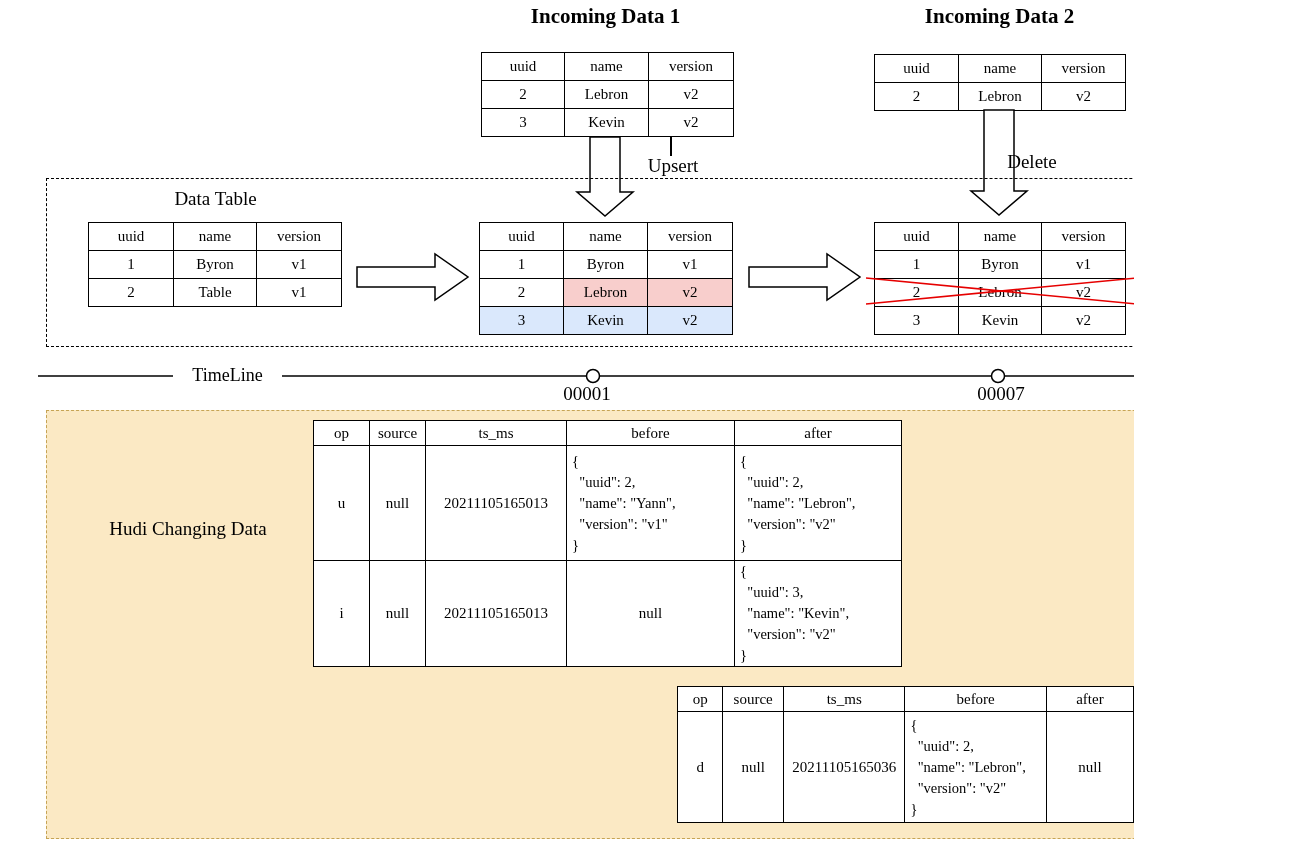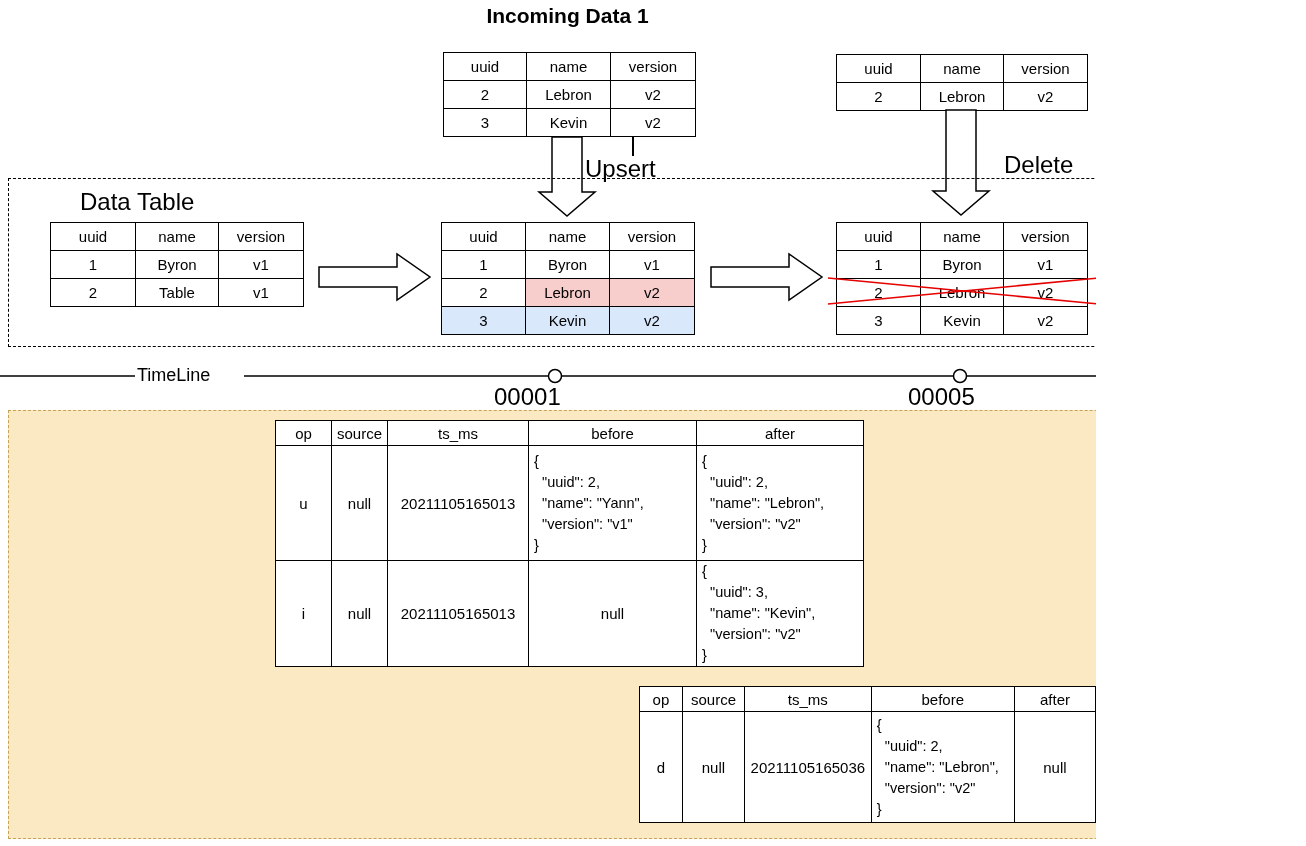--- a/index.html
+++ b/index.html
@@ -1,40 +1,41 @@
 <!DOCTYPE html>
 <html><head>
 <meta charset="utf-8">
 <style>
   html,body{margin:0;padding:0;background:#fff;}
   #canvas{position:relative;width:1096px;height:846px;background:#ffffff;overflow:hidden;
-          font-family:Liberation Sans, sans-serif;color:#000;}
+          font-family:Liberation Serif, serif;color:#000;margin-left:38px;}
   .abs{position:absolute;}
   .title{font-weight:bold;font-size:21px;text-align:center;white-space:nowrap;}
-  .lbl{font-size:24px;white-space:nowrap;}
-  .tl-lbl{font-size:18px;text-align:left;white-space:nowrap;}
+  .lbl{font-size:19px;text-align:center;white-space:nowrap;}
+  .tl-lbl{font-size:18px;text-align:center;white-space:nowrap;}
   table.t{position:absolute;border-collapse:collapse;table-layout:fixed;font-size:15px;
           text-align:center;background:#fff;}
   table.t td{border:1px solid #000;height:27px;padding:0 2px;overflow:hidden;}
   table.cdc td{height:auto;}
   td.upd{background:#F8CECC;border:1.5px solid #B85450;}
   td.ins{background:#DAE8FC;border:1.5px solid #6C8EBF;}
   .json{white-space:pre;text-align:left;font-size:14.5px;line-height:21px;padding-left:3px;}
   td.jsoncell{text-align:left;vertical-align:middle;padding:2px 2px 2px 3px;}
   .dashedbox{position:absolute;border:1.5px dashed #000;}
   .changingbox{position:absolute;background:#FBE9C4;border:1.5px dashed #C6A455;}
   .leader{position:absolute;width:1.5px;background:#000;}
   svg{position:absolute;overflow:visible;}
 </style>
 </head>
 <body>
 
 <div id="canvas">
 
   <div class="abs title" style="left:380px;top:4px;width:375px;">Incoming Data 1</div>
+  <div class="abs title" style="left:774px;top:4px;width:375px;">Incoming Data 2</div>
 
   <table class="t" style="left:443px;top:52px;">
     <colgroup>
         <col style="width:83px">
         <col style="width:84px">
         <col style="width:85px">
       </colgroup>
     <tbody>
         <tr>
       <td>uuid</td>
@@ -76,21 +77,21 @@
 
   <svg style="left:537px;top:136px;" width="60" height="82" viewBox="0 0 60 82">
     <polygon points="15,1 45,1 45,56 58,56 30,80 2,56 15,56" fill="#ffffff" stroke="#000000" stroke-width="1.5"></polygon>
   </svg>
   <div class="leader" style="left:632px;top:137px;height:19px;"></div>
   <div class="abs lbl" style="left:585px;top:155px;width:100px;">Upsert</div>
 
   <svg style="left:931px;top:109px;" width="60" height="108" viewBox="0 0 60 108">
     <polygon points="15,1 45,1 45,82 58,82 30,106 2,82 15,82" fill="#ffffff" stroke="#000000" stroke-width="1.5"></polygon>
   </svg>
-  <div class="abs lbl" style="left:1004px;top:151px;width:100px;">Delete</div>
+  <div class="abs lbl" style="left:944px;top:151px;width:100px;">Delete</div>
 
   <div class="dashedbox" style="left:8px;top:178px;width:1289px;height:167px;"></div>
   <div class="abs lbl" style="left:80px;top:188px;width:195px;">Data Table</div>
 
   <table class="t" style="left:50px;top:222px;">
     <colgroup>
         <col style="width:85px">
         <col style="width:83px">
         <col style="width:85px">
       </colgroup>
@@ -188,23 +189,24 @@
 
   <svg style="left:0px;top:366px;" width="1306" height="22" viewBox="0 0 1306 22">
     <line x1="0" y1="10" x2="135" y2="10" stroke="#000" stroke-width="1.6"></line>
     <line x1="244" y1="10" x2="1281" y2="10" stroke="#000" stroke-width="1.6"></line>
     <polygon points="1279,4 1294,10 1279,16" fill="#000"></polygon>
     <circle cx="555" cy="10" r="6.5" fill="#fff" stroke="#000" stroke-width="1.5"></circle>
     <circle cx="960" cy="10" r="6.5" fill="#fff" stroke="#000" stroke-width="1.5"></circle>
   </svg>
   <div class="abs tl-lbl" style="left:137px;top:365px;width:105px;background:#fff;">TimeLine</div>
   <div class="abs lbl" style="left:494px;top:383px;width:110px;">00001</div>
-  <div class="abs lbl" style="left:908px;top:383px;width:110px;">00005</div>
+  <div class="abs lbl" style="left:908px;top:383px;width:110px;">00007</div>
 
   <div class="changingbox" style="left:8px;top:410px;width:1288px;height:427px;"></div>
+  <div class="abs lbl" style="left:40px;top:518px;width:220px;">Hudi Changing Data</div>
 
   <table class="t cdc" style="left:275px;top:420px;">
     <colgroup>
         <col style="width:56px">
         <col style="width:56px">
         <col style="width:141px">
         <col style="width:168px">
         <col style="width:167px">
       </colgroup>
     <tbody>

